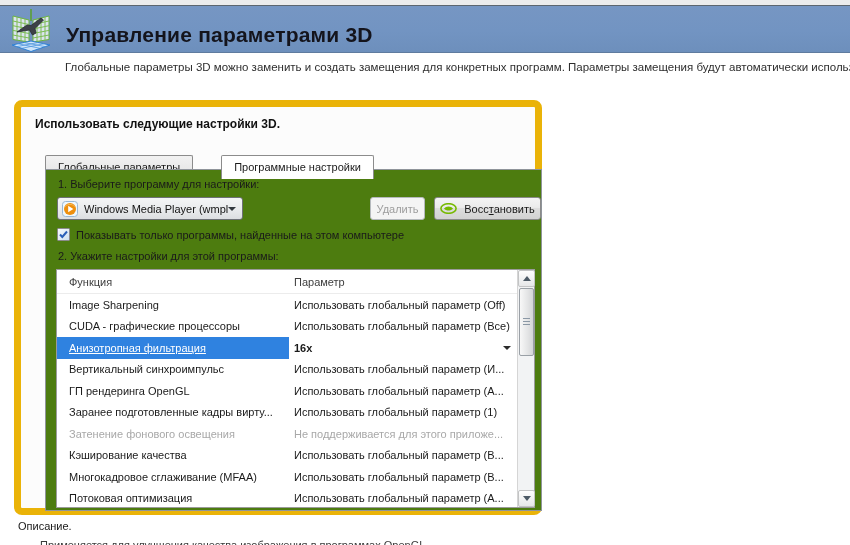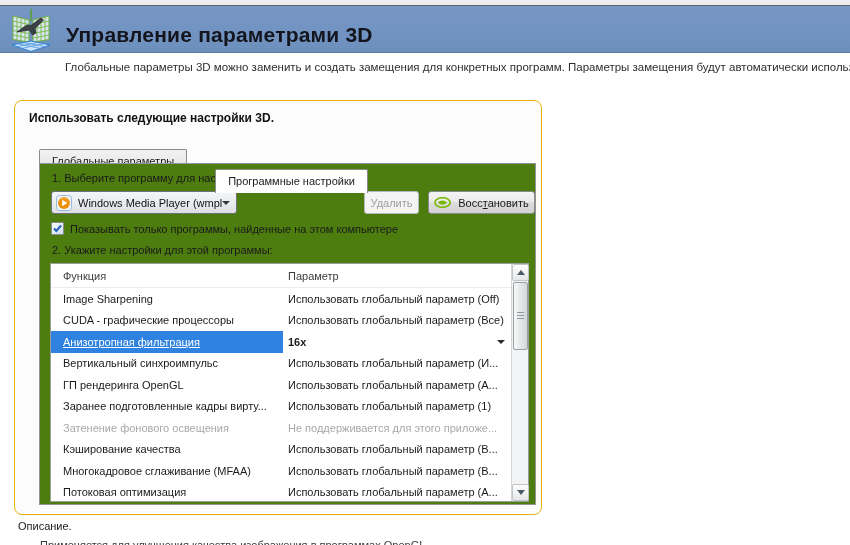--- a/index.html
+++ b/index.html
@@ -24,38 +24,38 @@
     font-size: 21px; font-weight: bold; color: #14141c; letter-spacing: 0.2px;
     white-space: nowrap;
   }
   .intro-text {
     position: absolute; left: 65px; top: 61px; right: 0; height: 16px;
     font-size: 11.5px; color: #2e2e2e; white-space: nowrap; overflow: hidden;
   }
   
   .outer-panel {
     position: absolute; left: 14px; top: 100px; width: 528px; height: 415px;
-    background: #fcfcfc; border: 1px solid #eab308; border-radius: 8px;
+    background: #fcfcfc; border: 7px solid #eab308; border-radius: 8px;
   }
   .panel-heading {
     position: absolute; left: 14px; top: 10px;
     font-size: 12px; font-weight: bold; color: #111; white-space: nowrap;
   }
   
   .tabs { position: absolute; left: 24px; top: 48px; height: 24px; display: flex; align-items: flex-start; gap: 29px; }
   .tab {
     height: 22px; padding: 0 12px; display: flex; align-items: center; justify-content: center;
     font-size: 11px; color: #1a1a1a; white-space: nowrap;
     background: linear-gradient(180deg, #f2f2f2, #e3e3e3);
     border: 1px solid #8c8c8c; border-bottom: none;
     border-radius: 2px 2px 0 0; margin-right: -1px; position: relative; z-index: 1;
     cursor: default;
   }
   .tab.active {
-    height: 24px; background: #ffffff; z-index: 3; padding-bottom: 1px; margin-top: 20px;
+    height: 24px; background: #ffffff; z-index: 3; padding-bottom: 1px;
   }
   .tab-content {
     position: absolute; left: 24px; top: 62px; width: 497px; height: 342px;
     background: #4d7c0f; border: 1px solid #8f949a; z-index: 2;
   }
   
   .step-label { position: absolute; left: 12px; font-size: 11px; color: #1a1a1a; white-space: nowrap; }
   
   .combo {
     position: absolute; left: 11px; top: 27px; width: 186px; height: 23px;

